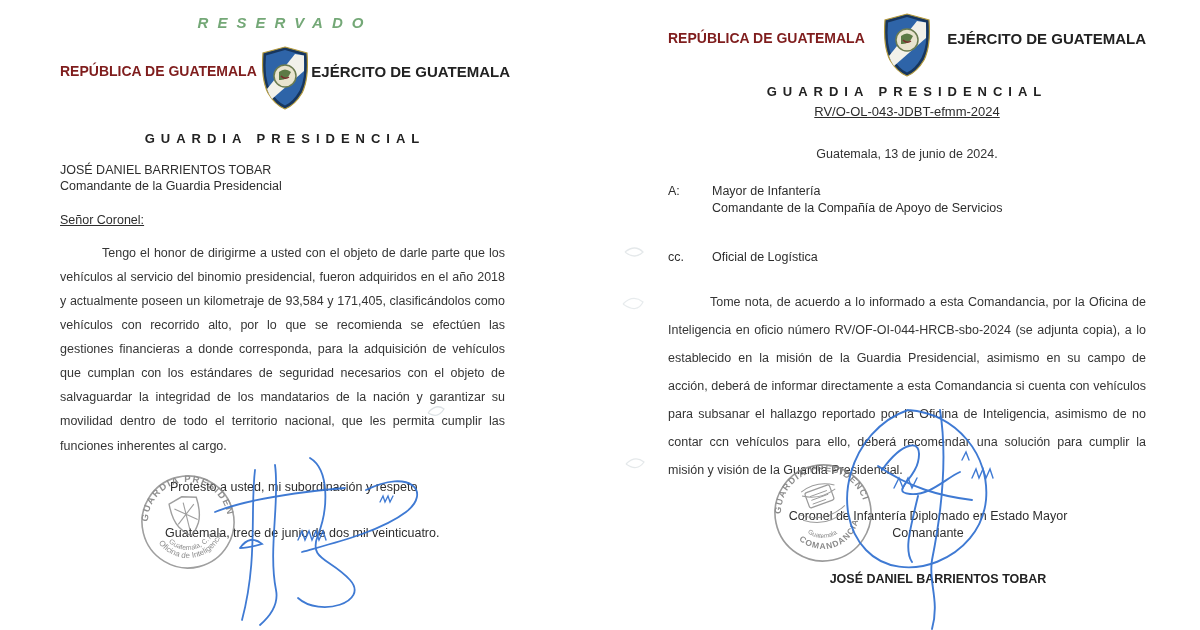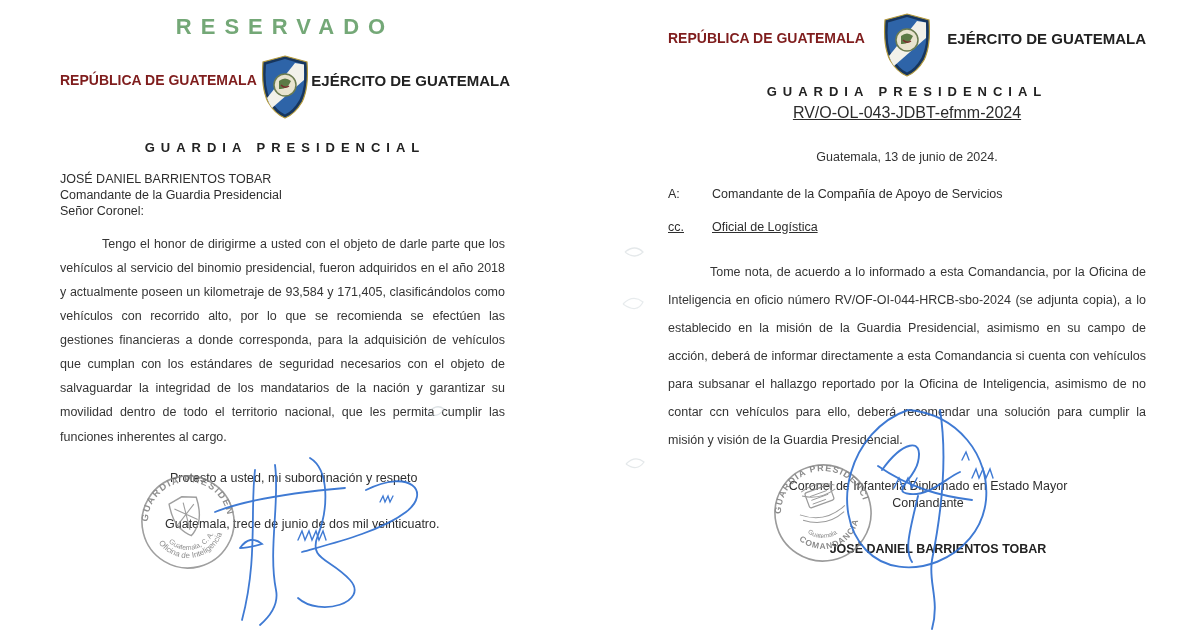--- a/index.html
+++ b/index.html
@@ -3,54 +3,54 @@
 <meta charset="utf-8">
 <style>
   * { margin:0; padding:0; box-sizing:border-box; }
   html,body { width:1200px; height:630px; background:#ffffff; overflow:hidden; }
   body { font-family:"Liberation Sans","DejaVu Sans",sans-serif; color:#333333; position:relative; }
 
   .doc { position:absolute; top:0; height:630px; }
   #doc-left  { left:60px;  width:450px; }
   #doc-right { left:668px; width:478px; }
 
-  .reservado { text-align:center; font-weight:bold; font-size:22px; letter-spacing:9px;
-               color:#74a877; margin-top:14px; }
+  .reservado { text-align:center; font-weight:bold; font-size:15px; letter-spacing:9px;
+               color:#74a877; margin-top:14px;font-style:italic; }
 
   .hdr-row { position:relative; height:66px; margin-top:14px; }
   .hdr-left  { position:absolute; left:0; top:18px; font-weight:bold; font-size:14px; color:#7f1d1d; }
   .hdr-right { position:absolute; right:0; top:18px; font-weight:bold; font-size:15px; color:#222; }
   .hdr-emblem { position:absolute; left:50%; transform:translateX(-50%); top:0; }
 
   .org-title { text-align:center; font-weight:bold; font-size:13px; letter-spacing:6px;
                color:#222; }
   #doc-left  .org-title { margin-top:20px; }
   #doc-right .org-title { margin-top:6px; }
 
-  .ref { font-size:16px; color:#2b2b2b; text-decoration:underline; }
+  .ref { font-size:13px; color:#2b2b2b; text-decoration:underline; }
   #doc-left  .ref { margin-top:18px; text-align:left; }
   #doc-right .ref { margin-top:5px; text-align:center; }
 
   .dateline-right { text-align:center; font-size:12.5px; margin-top:28px; color:#333; }
 
   .addr { margin-top:16px; font-size:12.5px; line-height:1.3; color:#2e2e2e; }
 
-  .salutation { font-size:12.5px; color:#2e2e2e; }
+  .salutation { margin-top:18px; font-size:12.5px; color:#2e2e2e;text-decoration:underline; }
 
   .body-par { font-size:12.5px; color:#353535; text-align:justify; text-indent:42px; }
   #doc-left  .body-par { margin-top:14px; line-height:1.93; width:445px; }
   #doc-right .body-par { margin-top:22px; line-height:2.24; width:478px; }
 
   .closing  { margin-top:22px; font-size:12.5px; text-indent:110px; color:#2e2e2e; }
   .dateline { margin-top:32px; font-size:12.5px; text-indent:105px; color:#2e2e2e; }
 
   .to-row { display:grid; grid-template-columns:44px 1fr; font-size:12.5px;
             line-height:1.35; color:#2e2e2e; }
   .to-block { margin-top:22px; }
-  .cc-block { margin-top:16px;text-decoration:underline; }
+  .cc-block { margin-top:32px; }
 
   .sig-block { position:relative; }
   .sig-titles { text-align:center; font-size:12.5px; line-height:1.35; color:#2e2e2e; }
   .sig-name { text-align:center; font-weight:bold; font-size:12.5px; color:#222; }
 
   #doc-left  .sig-block { height:160px; margin-top:6px; }
 
   #doc-right .sig-block { height:180px; margin-top:2px; }
   #doc-right .sig-titles { position:absolute; left:95px; top:22px; width:330px; }
   #doc-right .sig-name   { position:absolute; left:120px; top:86px; width:300px; }
@@ -167,20 +167,21 @@
 
   <div class="org-title" style="letter-spacing: 6px;">GUARDIA PRESIDENCIAL</div>
 
   <div class="ref">RV/O-OL-043-JDBT-efmm-2024</div>
 
   <div class="dateline-right">Guatemala, 13 de junio de 2024.</div>
 
   <div class="to-row to-block">
     <span>A:</span>
     <span>
+      <div>Mayor de Infantería</div>
       <div>Comandante de la Compañía de Apoyo de Servicios</div>
     </span>
   </div>
 
   <div class="to-row cc-block">
     <span>cc.</span>
     <span>Oficial de Logística</span>
   </div>
 
   <div class="body-par">Tome nota, de acuerdo a lo informado a esta Comandancia, por la Oficina de Inteligencia en oficio número RV/OF-OI-044-HRCB-sbo-2024 (se adjunta copia), a lo establecido en la misión de la Guardia Presidencial, asimismo en su campo de acción, deberá de informar directamente a esta Comandancia si cuenta con vehículos para subsanar el hallazgo reportado por la Oficina de Inteligencia, asimismo de no contar ccn vehículos para ello, deberá recomendar una solución para cumplir la misión y visión de la Guardia Presidencial.</div>

